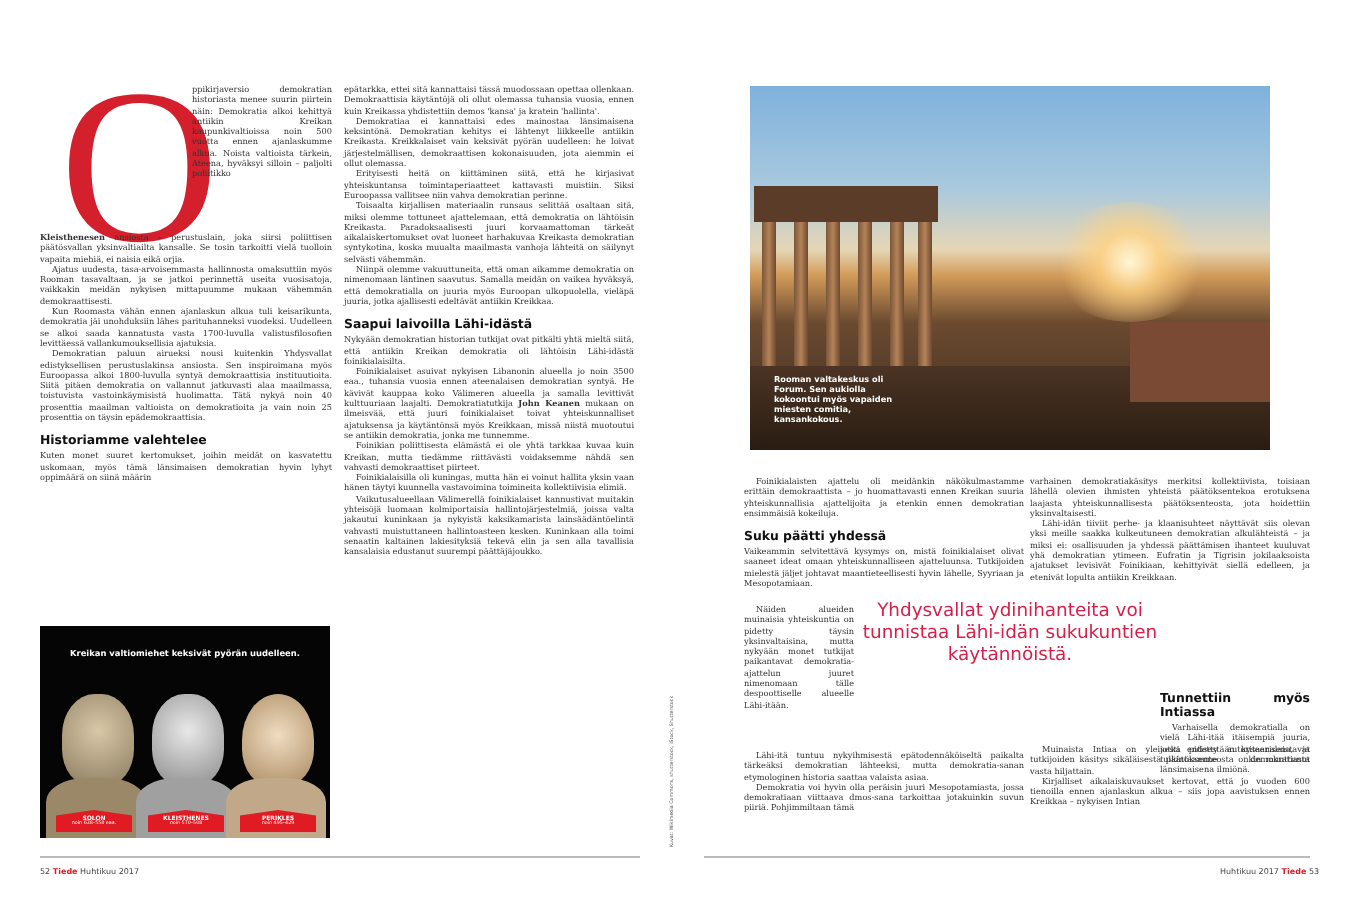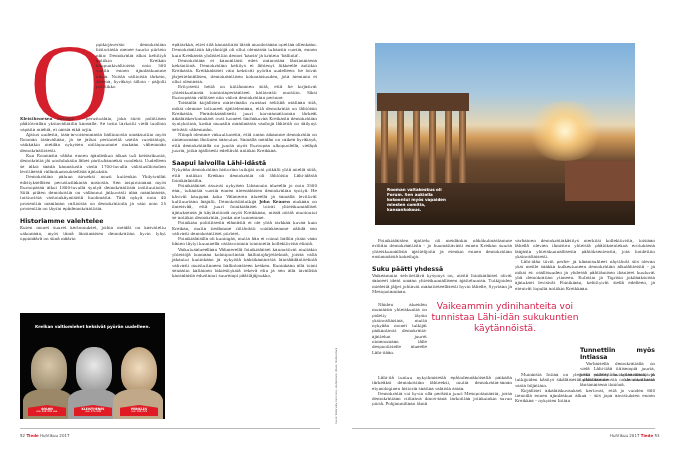--- a/index.html
+++ b/index.html
@@ -135,21 +135,21 @@
   <p class="noind">Vaikeammin selvitettävä kysymys on, mistä foinikialaiset olivat saaneet ideat omaan yhteiskunnalliseen ajatteluunsa. Tutkijoiden mielestä jäljet johtavat maantieteellisesti hyvin lähelle, Syyriaan ja Mesopotamiaan.</p>
 </div>
 <div class="col" style="left:372px;top:302px;width:55px;">
   <p>Näiden alueiden muinaisia yhteiskuntia on pidetty täysin yksinvaltaisina, mutta nykyään monet tutkijat paikantavat demokratia-ajattelun juuret nimenomaan tälle despoottiselle alueelle Lähi-itään.</p>
 </div>
 <div class="col" style="left:372px;top:375px;width:140px;">
   <p>Lähi-itä tuntuu nykyihmisestä epätodennäköiseltä paikalta tärkeäksi demokratian lähteeksi, mutta demokratia-sanan etymologinen historia saattaa valaista asiaa.</p>
   <p>Demokratia voi hyvin olla peräisin juuri Mesopotamiasta, jossa demokratiaan viittaava dmos-sana tarkoittaa jotakuinkin suvun piiriä. Pohjimmiltaan tämä</p>
 </div>
 
-<div class="pull">Vaikeammin ydinihanteita voi tunnistaa Lähi-idän sukukuntien käytännöistä.</div>
+<div class="pull">Yhdysvallat ydinihanteita voi tunnistaa Lähi-idän sukukuntien käytännöistä.</div>
 
 <div class="col" style="left:515px;top:238px;width:140px;">
   <p class="noind">varhainen demokratiakäsitys merkitsi kollektiivista, toisiaan lähellä olevien ihmisten yhteistä päätöksentekoa erotuksena laajasta yhteiskunnallisesta päätöksenteosta, jota hoidettiin yksinvaltaisesti.</p>
   <p>Lähi-idän tiiviit perhe- ja klaanisuhteet näyttävät siis olevan yksi meille saakka kulkeutuneen demokratian alkulähteistä – ja miksi ei: osallisuuden ja yhdessä päättämisen ihanteet kuuluvat yhä demokratian ytimeen. Eufratin ja Tigrisin jokilaaksoista ajatukset levisivät Foinikiaan, kehittyivät siellä edelleen, ja etenivät lopulta antiikin Kreikkaan.</p>
 </div>
 <div class="col" style="left:580px;top:340px;width:75px;">
   <h3>Tunnettiin myös Intiassa</h3>
   <p>Varhaisella demokratialla on vielä Lähi-itää itäisempiä juuria, jotka entisestään kyseenalaistavat tulkintaamme demokratiasta länsimaisena ilmiönä.</p>
 </div>
 <div class="col" style="left:515px;top:372px;width:140px;">

